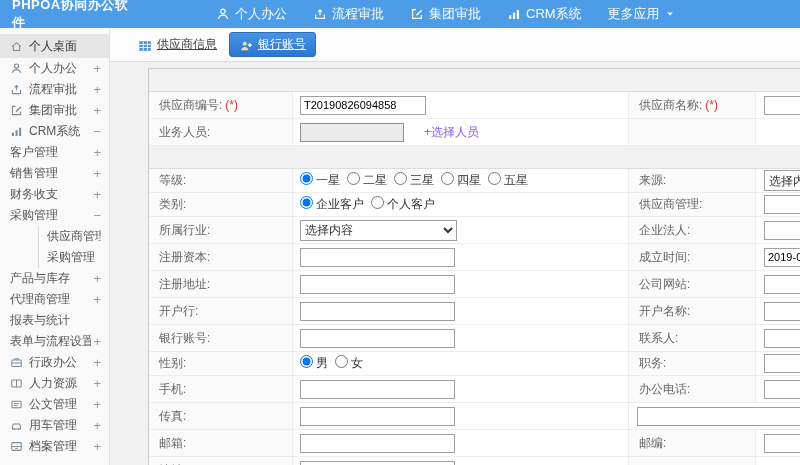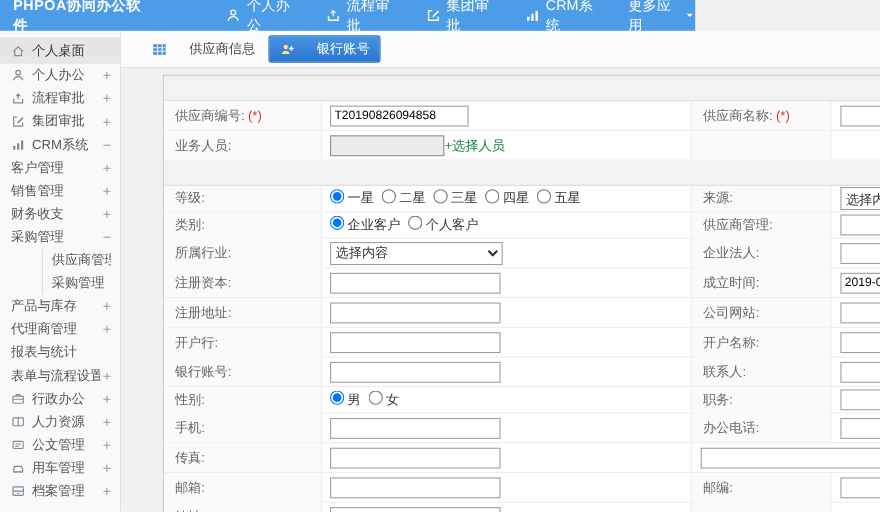--- a/index.html
+++ b/index.html
@@ -1,20 +1,20 @@
 <!DOCTYPE html>
 <html><head>
 <meta charset="utf-8">
 <style>
   * { margin:0; padding:0; box-sizing:border-box; }
   html,body { width:800px; height:465px; overflow:hidden;
     font-family:"Liberation Sans","DejaVu Sans",sans-serif; font-size:12px; background:#f1f1f1; }
 
   
-  .topbar { position:absolute; left:0; top:0; width:632px; height:28px; background:#4d9ce8;
+  .topbar { position:absolute; left:0; top:0; width:800px; height:28px; background:#4d9ce8;
     color:#fff; display:flex; align-items:center; z-index:5;gap:16px; }
   .logo { width:140px; padding-left:12px; font-size:13px; font-weight:bold; letter-spacing:.5px; }
   .hamburger { width:22px; height:22px; display:flex; align-items:center; justify-content:center;
     margin-right:22px; cursor:pointer; }
   .topnav { display:flex; align-items:center; gap:26px; }
   .nav-item { display:flex; align-items:center; gap:5px; font-size:13px; color:#fff;
     text-decoration:none; cursor:pointer; }
   .icon { display:inline-flex; align-items:center; justify-content:center; }
   .icon svg { width:14px; height:14px; display:block; }
   .caret svg { width:10px; height:10px; }
@@ -29,21 +29,21 @@
   .s-item.active { background:#e6e6e6; color:#333; height:24px; }
   .s-item.lvl2 { }
   .s-item.lvl3 { margin-left:38px; border-left:1px solid #d9d9d9; padding-left:8px; }
   .s-label { flex:1; overflow:hidden; }
   .s-exp { color:#9a9a9a; font-size:13px; margin-left:2px; }
 
   
   .main { position:absolute; left:110px; top:28px; right:0; bottom:0; background:#f1f1f1; }
   .tabbar { height:34px; background:#fcfcfc; border-bottom:1px solid #dcdcdc;
     display:flex; align-items:center; padding-left:24px; gap:8px; }
-  .tab { display:flex; align-items:center; gap:20px; color:#444; cursor:pointer; padding:3px 4px; }
+  .tab { display:flex; align-items:flex-end; gap:5px; color:#444; cursor:pointer; padding:3px 4px;text-decoration:underline; }
   .tab.active { background:linear-gradient(#4793e4,#2b77cf); border:1px solid #2a6db8;
     border-radius:3px; color:#fff; padding:3px 9px; }
 
   
   .panel { position:absolute; left:38px; top:40px; width:920px; background:#fff;
     border:1px solid #c8c8c8; }
   .sec-h { height:23px; line-height:22px; background:#f2f2f2; border-bottom:1px solid #ddd;
     font-weight:bold; color:#444; padding-left:10px; }
   .frow { display:flex; height:27px; border-bottom:1px solid #ededed; align-items:stretch; }
   .frow.sm { height:24px; }
@@ -55,21 +55,21 @@
   .c4 { flex:1; padding-left:8px; }
   .req { color:#e03432; margin-left:3px; }
   .ti { height:19px; border:1px solid #9f9f9f; font-size:11px; padding:0 3px; width:155px;
     font-family:"Liberation Sans","DejaVu Sans",sans-serif; background:#fff; }
   .ti.w-code { width:126px; }
   .ti.w-staff { width:104px; background:#ebebeb; border-color:#8f8f8f; }
   .c4 .ti { width:200px; }
   select { height:21px; width:157px; font-size:12px; border:1px solid #9f9f9f;
     font-family:"Liberation Sans","DejaVu Sans",sans-serif; background:#fff; color:#333; }
   .c4 select { width:235px; }
-  .link { color:#15803d; text-decoration:none; margin-left:0; cursor:pointer; }
+  .link { color:#8b5cf6; text-decoration:none; margin-left:20px; cursor:pointer; }
   .rd { display:inline-flex; align-items:flex-start; margin-right:7px; color:#333; cursor:pointer; }
   .rd input { margin:0 3px 0 0; }
 </style>
 </head>
 <body>
 
 <div class="topbar">
   <div class="logo">PHPOA协同办公软件</div>
   <div class="hamburger"></div>
   <nav class="topnav">

